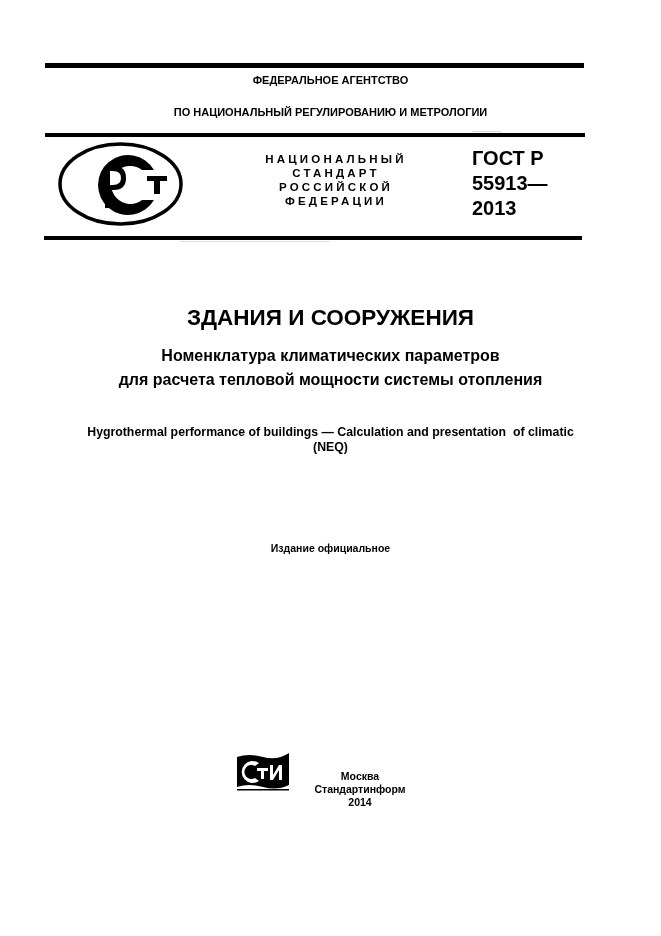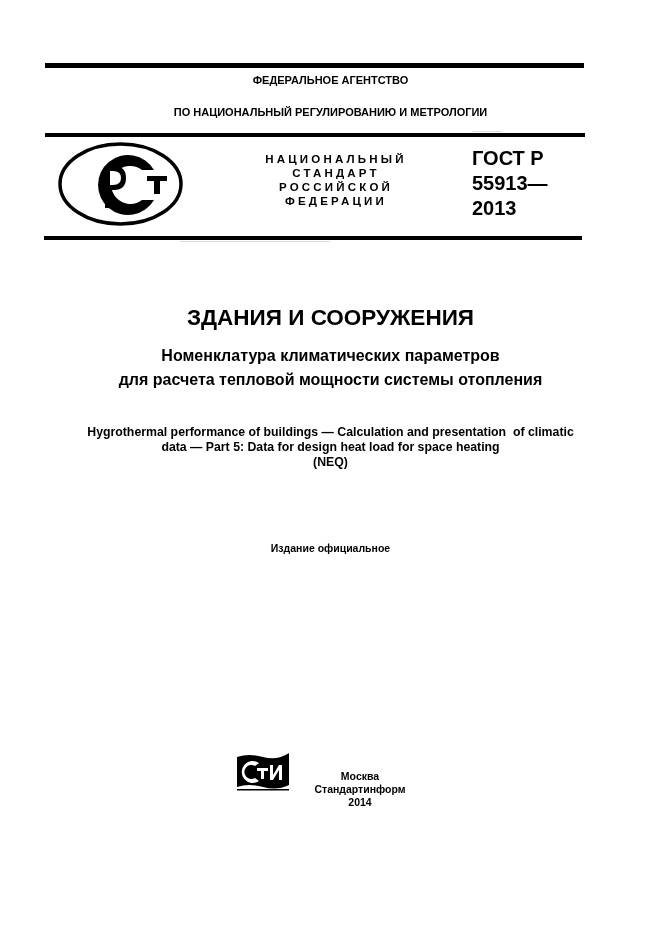--- a/index.html
+++ b/index.html
@@ -129,21 +129,20 @@
 <div class="faint" style="left:180px; top:241px; width:150px; height:1px;"></div>
 
 <div class="center-text title-main">ЗДАНИЯ И СООРУЖЕНИЯ</div>
 <div class="center-text subtitle">
   <div>Номенклатура климатических параметров</div>
   <div>для расчета тепловой мощности системы отопления</div>
 </div>
 
 <div class="center-text iso">
   <div style="white-space:pre;">Hygrothermal performance of buildings — Calculation and presentation  of climatic</div>
-  <div>data — Part 5: Data for design heat load for space heating</div>
   <div>(NEQ)</div>
 </div>
 
 <div class="center-text edition">Издание официальное</div>
 
 <div class="abs" style="left:235px; top:751px; width:56px; height:42px;">
   <svg width="56" height="42" viewBox="0 0 56 42">
 
     <path d="M 2 6 Q 14 2 28 6 Q 42 10 54 2 L 54 34 Q 42 40 28 36 Q 14 32 2 36 Z" fill="#000"></path>
 

